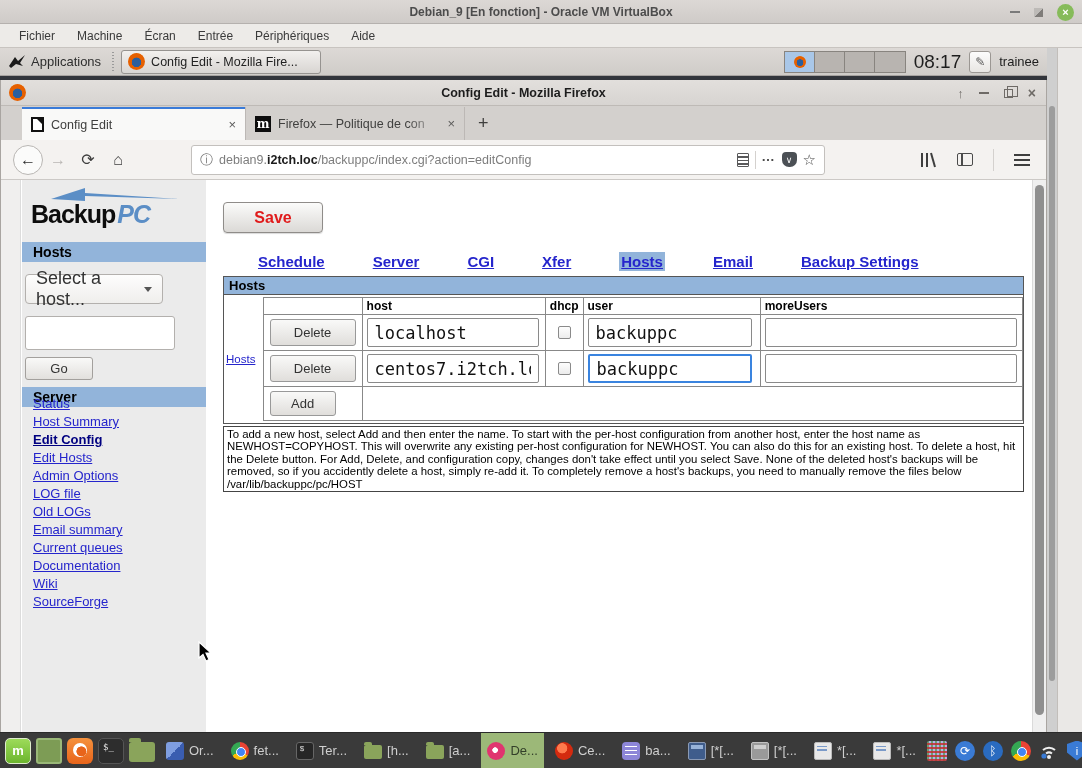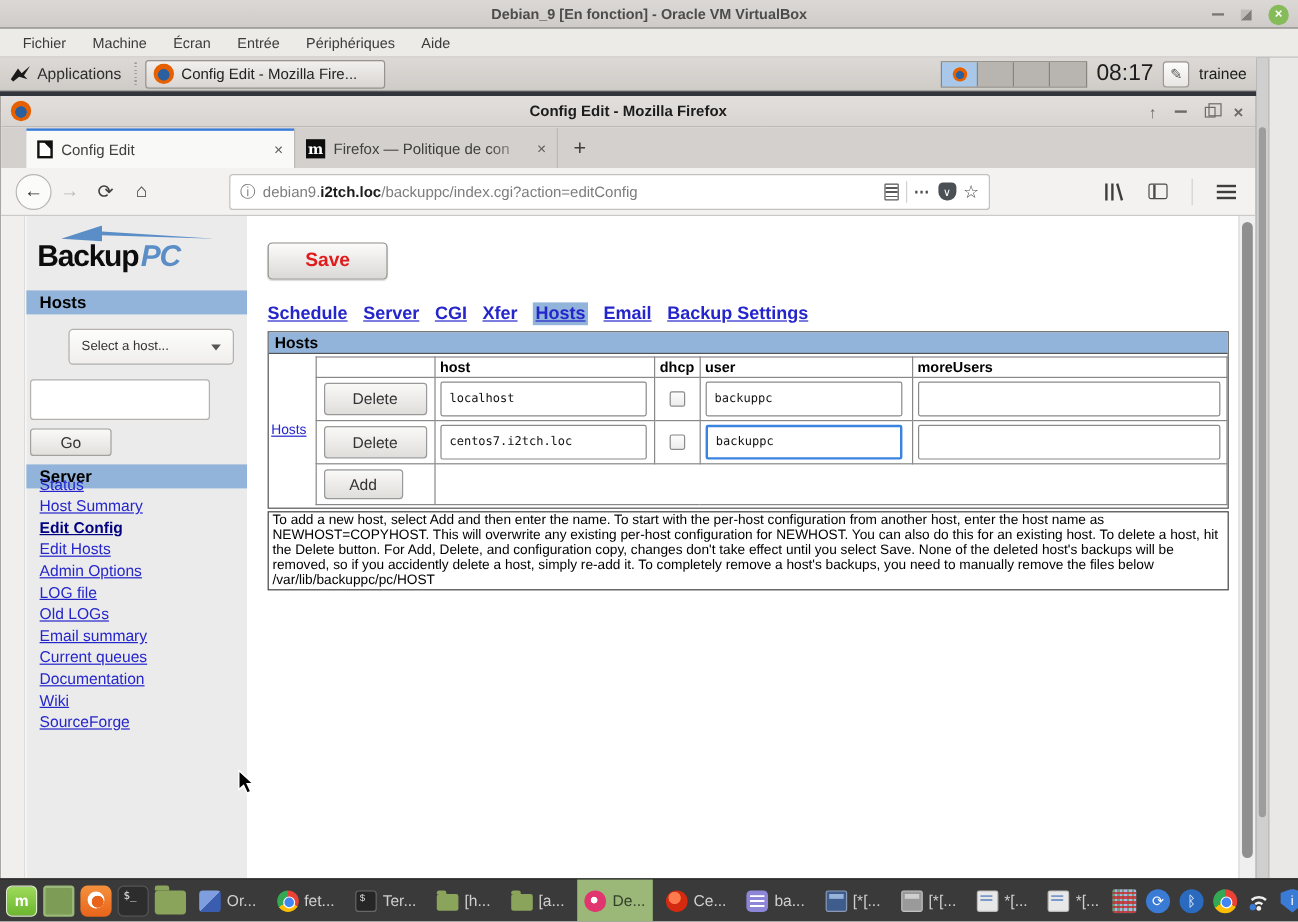--- a/index.html
+++ b/index.html
@@ -115,54 +115,54 @@
   .bp-gutter { position:absolute; top:0; left:0; width:20px; height:100%; background:#f0efee; border-right:1px solid #dcdcdc; }
   .bp-sidebar { position:absolute; top:0; left:21px; width:184px; height:100%; background:#ebebeb; }
   .bp-logo { position:absolute; top:6px; left:9px; width:160px; height:48px; }
   .bp-logo-arrow { position:absolute; top:2px; left:20px; }
   .bp-logo-text { position:absolute; top:14px; left:0; font-size:25px; font-weight:bold; color:#0d0d0d; letter-spacing:-1px; }
   .bp-logo-pc { color:#5b8ec6; font-style:italic; margin-left:2px; }
   .bp-sect-header { position:absolute; left:0; width:184px; background:#92b4da; color:#000;
     font-weight:bold; font-size:14px; padding:2px 0 2px 11px; }
   .bp-select { position:absolute; top:94px; left:3px; width:138px; height:30px;
     background:linear-gradient(#fdfdfd,#efeeec); border:1px solid #b3b0ad; border-radius:4px;
-    font-size:11px; color:#333; display:flex; align-items:center; padding:0 10px; gap:8px;margin-left:32px; }
+    font-size:18px; color:#333; display:flex; align-items:center; padding:0 10px; gap:8px; }
   .bp-select .chev { margin-left:auto; border-style:solid; border-width:5px 4px 0 4px; border-color:#555 transparent transparent transparent; }
   .bp-search { position:absolute; top:136px; left:3px; width:150px; height:34px; background:#fff;
     border:1px solid #b3b0ad; border-radius:3px; font-size:13px; padding:0 6px; }
   .bp-go { position:absolute; top:177px; left:3px; width:68px; height:23px;
     background:linear-gradient(#f9f9f8,#e2e0dd); border:1px solid #a3a09d; border-radius:3px; font-size:13px; color:#333;
     display:flex; align-items:center; justify-content:center; }
   .bp-links { position:absolute; top:215px; left:11px; }
   .bp-link { display:block; font-size:13px; color:#2525cc; text-decoration:underline; line-height:18px; }
   .bp-link.current { color:#000080; font-weight:bold; }
 
   .bp-main { position:absolute; top:0; left:205px; right:14px; bottom:0; background:#fff; padding:13px 0 0 17px; }
   .bp-h1 { width:801px; height:25px; background:#92b4da; font-size:15px; font-weight:bold; color:#000;
     line-height:25px; padding-left:6px; }
   .bp-save { margin-top:9px; width:100px; height:31px; background:linear-gradient(#fbfbfa,#dbd9d6);
     border:1px solid #8f8c89; border-radius:4px; font-size:16px; font-weight:bold; color:#e01b1b;
     display:flex; align-items:center; justify-content:center; box-shadow:0 1px 1px rgba(0,0,0,.15); }
   .bp-nav { margin-top:18px; height:20px; display:flex; gap:13px; align-items:center; }
-  .bp-nav a { font-size:15px; font-weight:bold; color:#2525cc; text-decoration:underline; }
+  .bp-nav a { font-size:15px; font-weight:bold; color:#2525cc; text-decoration:underline;margin-left:35px; }
   .bp-nav a.active { background:#92b4da; padding:1px 2px; }
   .bp-table-wrap { margin-top:5px; width:801px; border:1px solid #555; }
   .bp-table-header { background:#92b4da; font-size:13px; font-weight:bold; padding:1px 5px; border-bottom:1px solid #555; }
   .bp-outer { display:flex; }
   .bp-rowlabel { width:39px; display:flex; align-items:center; justify-content:flex-start; padding-left:2px; }
   .bp-rowlabel a { font-size:11.5px; color:#2525cc; text-decoration:underline; }
   .bp-inner { border-collapse:collapse; margin:2px 0 2px 0; }
   .bp-inner td, .bp-inner th { border:1px solid #888; font-size:12px; padding:2px 4px; text-align:left; vertical-align:middle; }
   .bp-inner th { font-weight:bold; padding:1px 4px; }
   .col-btn { width:94px; } .col-host { width:186px; } .col-dhcp { width:28px; } .col-user { width:182px; } .col-more { width:264px; }
   .bp-btn { background:linear-gradient(#f9f9f8,#e0dedb); border:1px solid #999; border-radius:3px;
     font-size:13px; color:#333; display:flex; align-items:center; justify-content:center; }
   .btn-delete { width:86px; height:27px; margin:2px; }
   .btn-add { width:66px; height:25px; margin:2px; }
-  .bp-input { font-family:"DejaVu Sans Mono", monospace; font-size:10px; color:#111;
+  .bp-input { font-family:"DejaVu Sans Mono", monospace; font-size:17px; color:#111;
     border:1px solid #8a8a8a; border-radius:2px; height:29px; padding:0 7px; background:#fff; }
   .in-host { width:172px; } .in-user { width:164px; } .in-more { width:252px; }
   .bp-input.focused { border:2px solid #3a84df; }
   .bp-checkbox { width:13px; height:13px; border:1px solid #8a8a8a; border-radius:2px;
     background:linear-gradient(#fdfdfd,#ececec); margin:0 auto; }
   .bp-help { width:801px; border:1px solid #444; margin-top:2px; font-size:11.4px; line-height:12.4px;
     padding:1px 3px; color:#000; }
 
   .ff-scrollbar { position:absolute; top:0; right:0; width:14px; height:100%; background:#efefef; border-left:1px solid #dadada; }
   .ff-scroll-thumb { position:absolute; top:5px; left:2px; width:9px; height:530px; background:#8f8f8f; border-radius:5px; }

